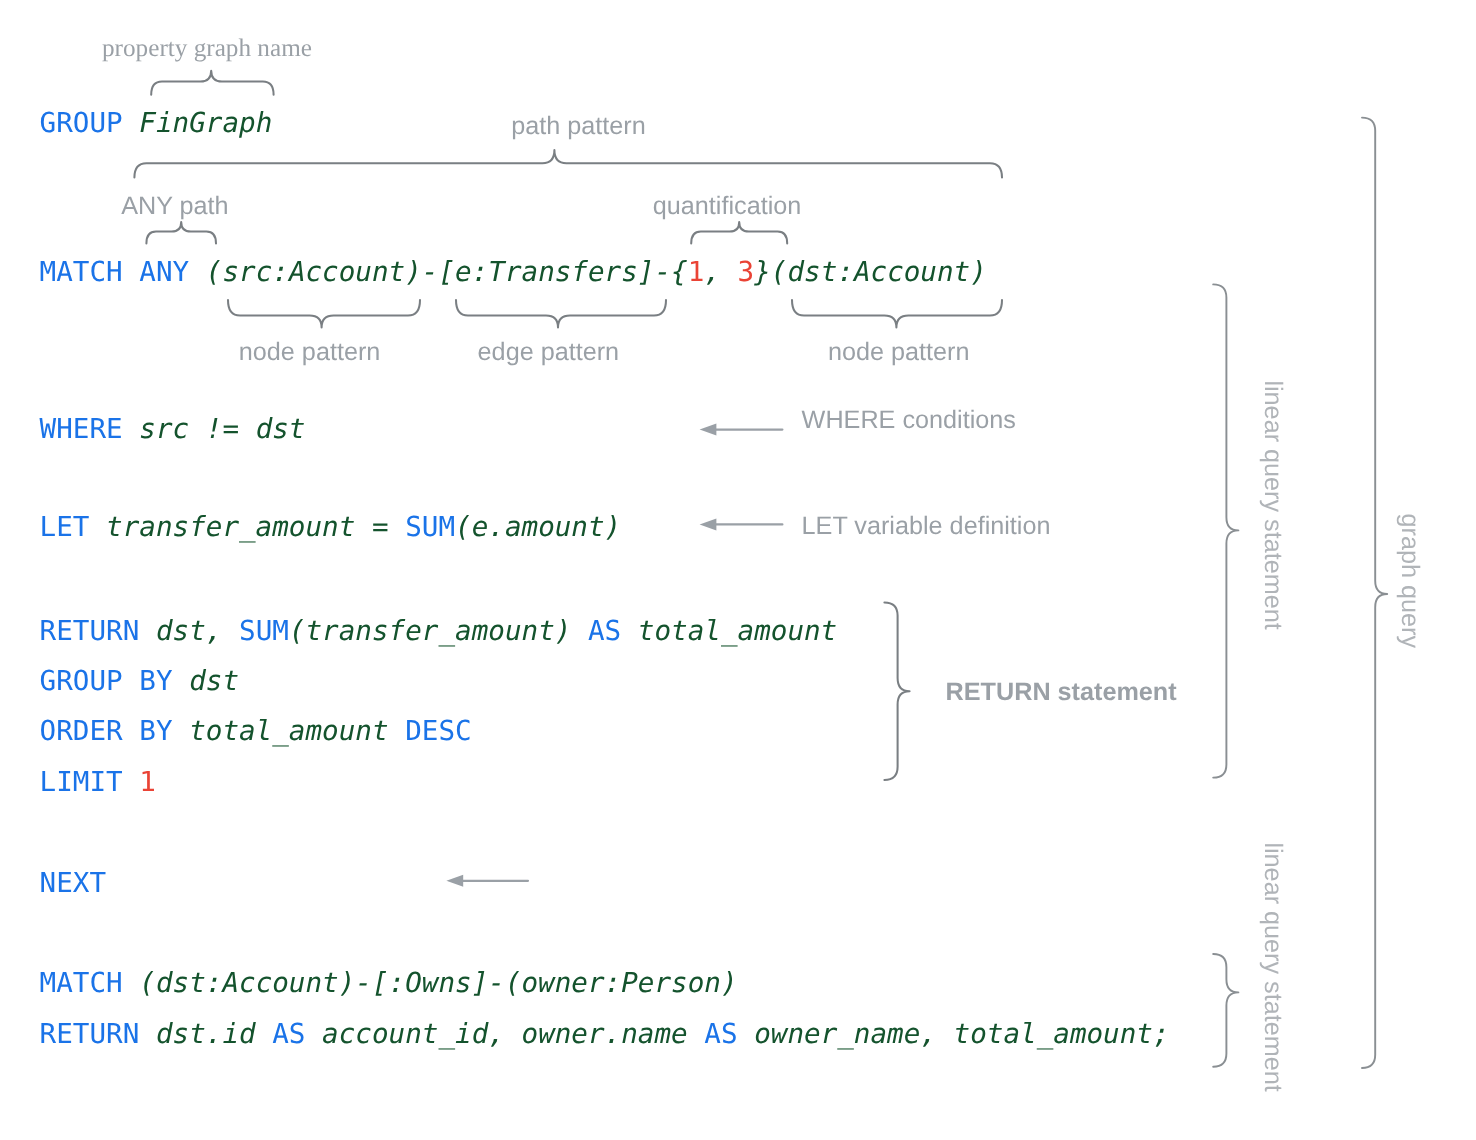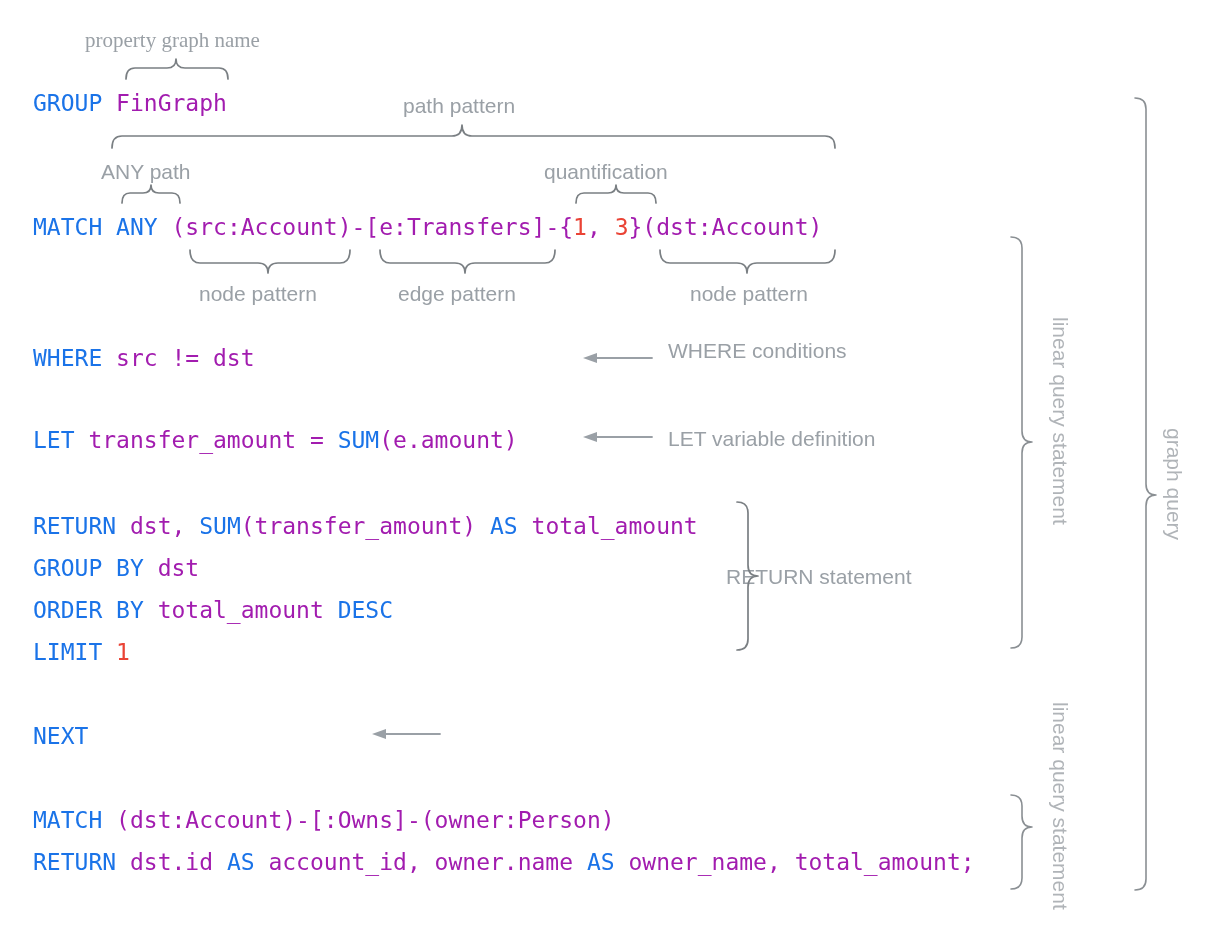--- a/index.html
+++ b/index.html
@@ -23,21 +23,21 @@
     position: absolute;
     font-family: "DejaVu Sans Mono", "Liberation Mono", monospace;
     font-size: 23px;
     line-height: 30px;
     white-space: pre;
     color: #202124;
     letter-spacing: 0px;
   }
   .kw   { color: #1a73e8; }
   .num  { color: #ea4335; }
-  .plain{ color: #a21caf; }
+  .plain{ color: #14532d; font-style: italic; }
 
   
   .ann {
     position: absolute;
     font-family: "Liberation Sans", sans-serif;
     font-size: 21px;
     line-height: 24px;
     color: #9aa0a6;
     white-space: pre;
   }
@@ -107,37 +107,37 @@
   <div class="code" style="left:33px; top:637px;"><span class="kw">LIMIT</span><span class="plain"> </span><span class="num">1</span></div>
 
   <div class="code" style="left:33px; top:721px;"><span class="kw">NEXT</span></div>
 
   <div class="code" style="left:33px; top:805px;"><span class="kw">MATCH</span><span class="plain"> (dst:Account)-[:Owns]-(owner:Person)</span></div>
 
   <div class="code" style="left:33px; top:847px;"><span class="kw">RETURN</span><span class="plain"> dst.id </span><span class="kw">AS</span><span class="plain"> account_id, owner.name </span><span class="kw">AS</span><span class="plain"> owner_name, total_amount;</span></div>
 
   <div class="ann" style="left:85px; top:28px;font-family:Liberation Serif, serif;">property graph name</div>
 
-  <div class="ann" style="left:403px; top:94px;">path pattern</div>
+  <div class="ann" style="left:426px; top:94px;">path pattern</div>
 
   <div class="ann" style="left:101px; top:160px;">ANY path</div>
 
   <div class="ann" style="left:544px; top:160px;">quantification</div>
 
   <div class="ann" style="left:199px; top:282px;">node pattern</div>
 
   <div class="ann" style="left:398px; top:282px;text-align:center;">edge pattern</div>
 
   <div class="ann" style="left:690px; top:282px;">node pattern</div>
 
   <div class="ann" style="left:668px; top:339px;">WHERE conditions</div>
 
   <div class="ann" style="left:668px; top:427px;">LET variable definition</div>
 
-  <div class="ann" style="left:726px; top:565px;">RETURN statement</div>
+  <div class="ann" style="left:788px; top:565px;font-weight:bold;">RETURN statement</div>
 
 
   <div class="ann-v" style="left:1072px; top:317px;">linear query statement</div>
 
   <div class="ann-v" style="left:1072px; top:702px;">linear query statement</div>
 
   <div class="ann-v" style="left:1186px; top:428px;">graph query</div>
 
   <svg id="overlay" viewBox="0 0 1230 950">
 

